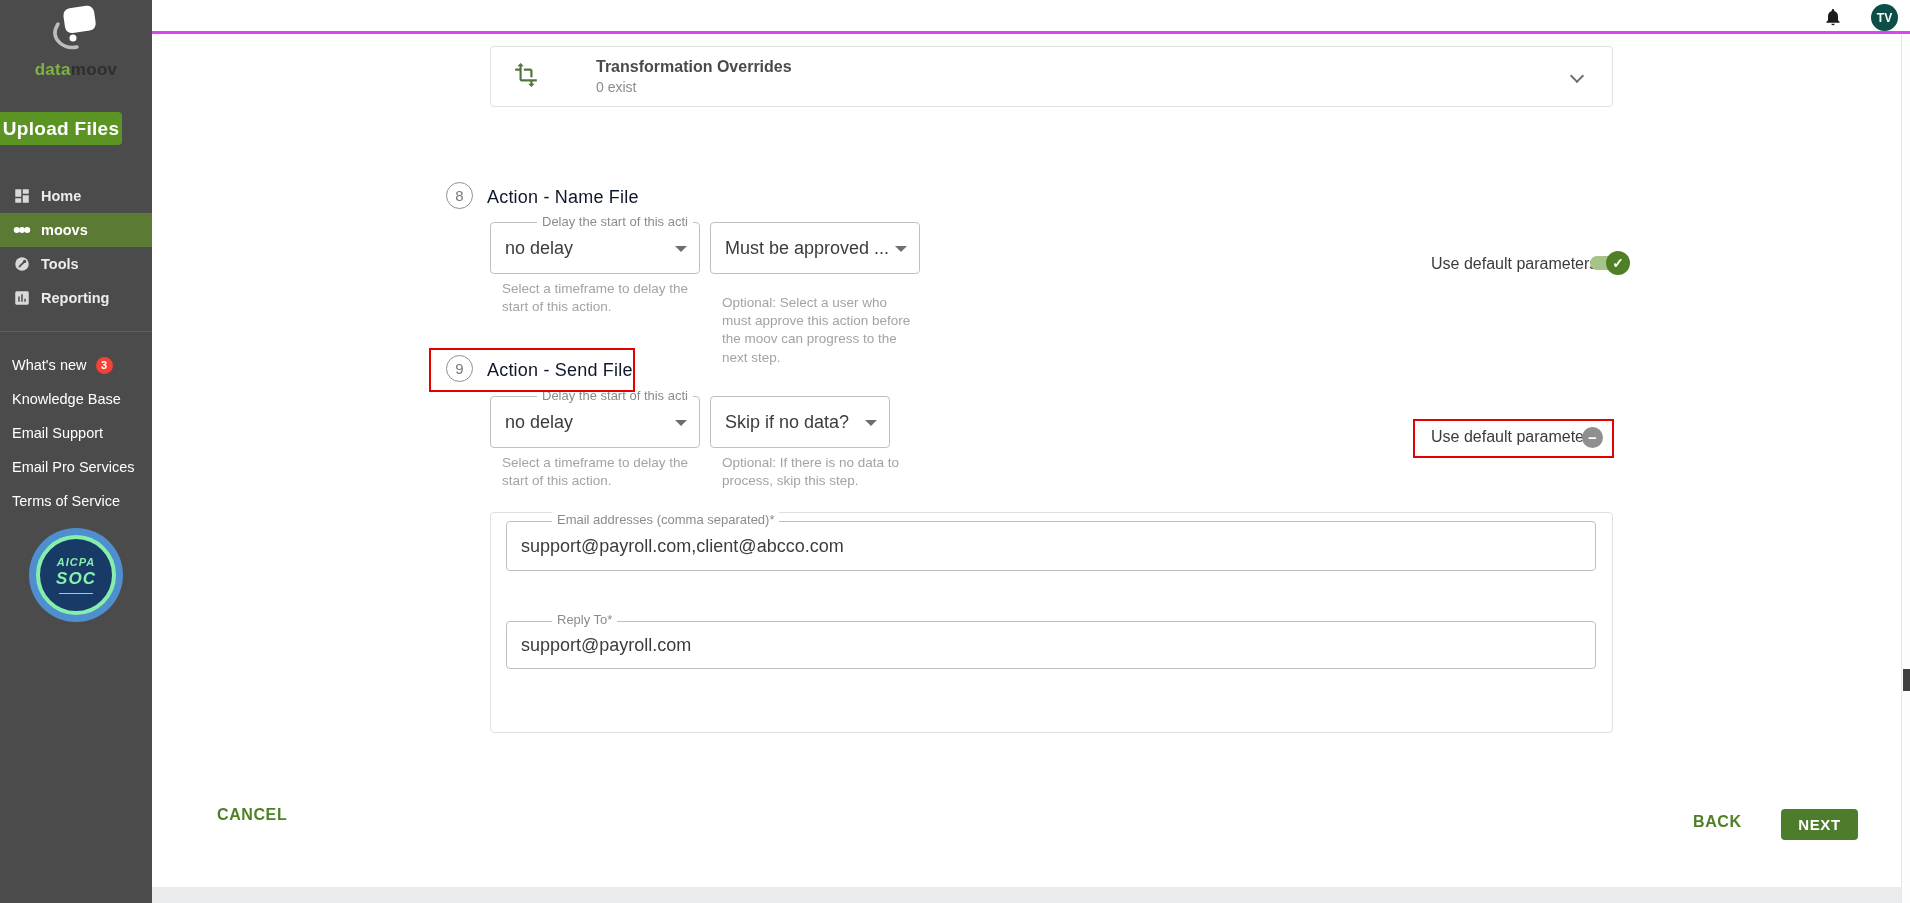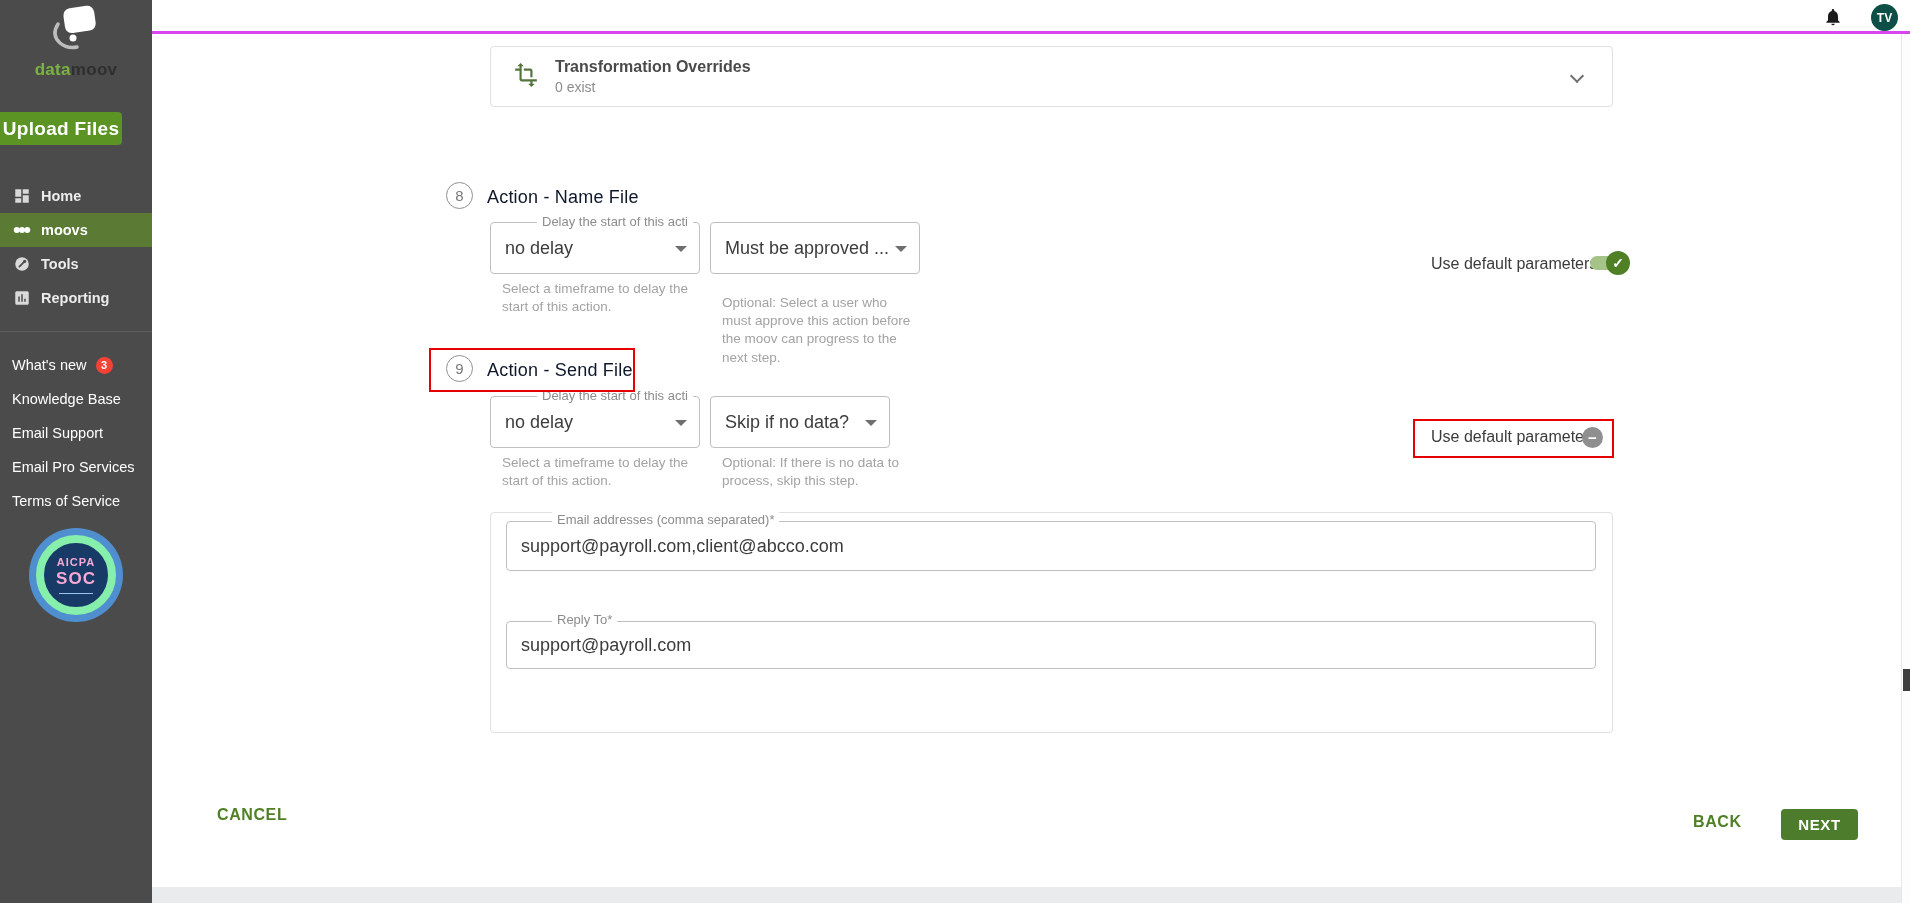--- a/index.html
+++ b/index.html
@@ -20,22 +20,22 @@
               padding-left:13px; gap:10px; color:#ececec; font-size:14.5px; font-weight:bold; cursor:pointer; }
   .nav-item.selected { background:#5b7a33; color:#fff; }
   .nav-icon { width:18px; height:18px; flex:0 0 18px; display:flex; }
   .side-link { position:absolute; left:0; width:152px; height:22px; display:flex; align-items:center;
                padding-left:12px; color:#fff; font-size:14.5px; cursor:pointer; }
   .side-divider { position:absolute; left:0; top:331px; width:152px; height:1px; background:#5e5e5e; }
   .badge { display:inline-block; margin-left:9px; min-width:17px; height:17px; border-radius:50%;
            background:#f44336; color:#fff; font-size:11px; font-weight:bold; line-height:17px; text-align:center; }
   .soc { position:absolute; left:29px; top:528px; width:94px; height:94px; border-radius:50%;
          background:#4f8fd0; display:flex; align-items:center; justify-content:center; }
-  .soc-inner { width:80px; height:80px; border-radius:50%; background:#173a66; border:8px solid #86efac;
-               display:flex; flex-direction:column; align-items:center; justify-content:center; color:#f9a8d4; }
+  .soc-inner { width:80px; height:80px; border-radius:50%; background:#173a66; border:4px solid #86efac;
+               display:flex; flex-direction:column; align-items:center; justify-content:center; color:#86efac;font-style:italic; }
   .soc-top { font-size:11px; font-weight:bold; letter-spacing:1px; }
   .soc-main { font-size:17px; font-weight:bold; letter-spacing:1px; margin-top:1px; }
   .soc-line { width:34px; height:1px; background:#9cc4ec; margin-top:4px; }
 
   
   .topbar { position:absolute; left:152px; top:0; width:1758px; height:34px; background:#fff; border-bottom:3px solid #d946ef; }
   .bell { position:absolute; left:1671px; top:7px; width:20px; height:20px; cursor:pointer; }
   .avatar { position:absolute; left:1719px; top:4px; width:27px; height:27px; border-radius:50%; background:#0d4f46;
             color:#fff; font-size:12px; font-weight:bold; display:flex; align-items:center; justify-content:center; cursor:pointer; }
 
@@ -56,21 +56,21 @@
   .switch .track { position:absolute; left:2px; top:6px; width:34px; height:14px; border-radius:7px; background:#a6c487; }
   .switch .thumb { position:absolute; left:18px; top:1px; width:24px; height:24px; border-radius:50%;
                    background:#4f8026; color:#fff; font-size:14px; font-weight:bold;
                    display:flex; align-items:center; justify-content:center; }
   .toggle-mixed { position:absolute; width:21px; height:21px; border-radius:50%; background:#8f8f8f; color:#fff;
                   font-size:15px; font-weight:bold; display:flex; align-items:center; justify-content:center; cursor:pointer; }
   .annotation { position:absolute; border:2px solid #e60000; z-index:50; pointer-events:none; }
 
   
   .accordion { position:absolute; left:490px; top:46px; width:1123px; height:61px; border:1px solid #e0e0e0;
-               border-radius:4px; background:#fff; display:flex; align-items:center; padding-left:22px; cursor:pointer; }
+               border-radius:4px; background:#fff; display:flex; align-items:center; padding-left:22px; cursor:pointer;gap:41px; }
   .acc-text { margin-left:16px; }
   .acc-title { font-size:16px; font-weight:bold; color:#4a4a4a; }
   .acc-sub { font-size:14px; color:#8c8c8c; margin-top:3px; }
   .acc-chevron { position:absolute; right:30px; top:24px; width:10px; height:10px;
                  border-right:2px solid #6f6f6f; border-bottom:2px solid #6f6f6f; transform:rotate(45deg); }
 
   
   .panel { position:absolute; left:490px; top:512px; width:1123px; height:221px; border:1px solid #e0e0e0; border-radius:4px; background:#fff; }
   .text-field { position:absolute; }
   .text-field input { width:100%; height:100%; border:1px solid #c0c0c0; border-radius:4px; padding:0 14px;

